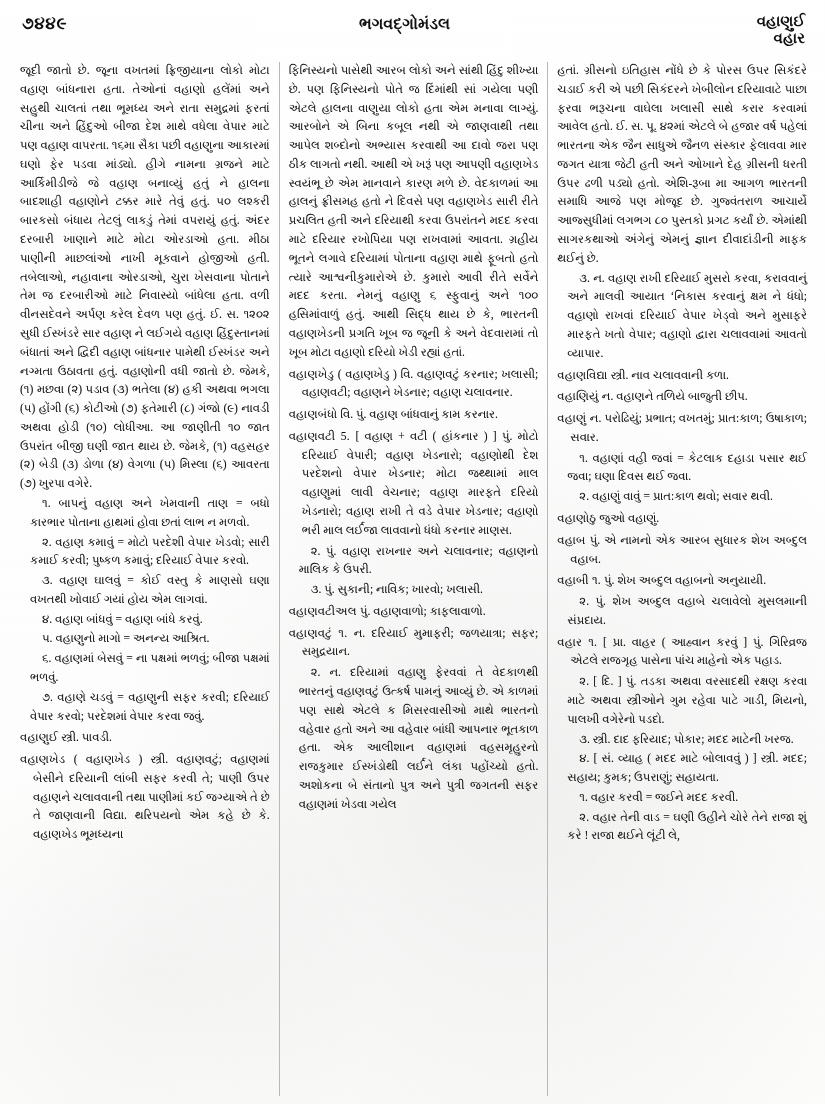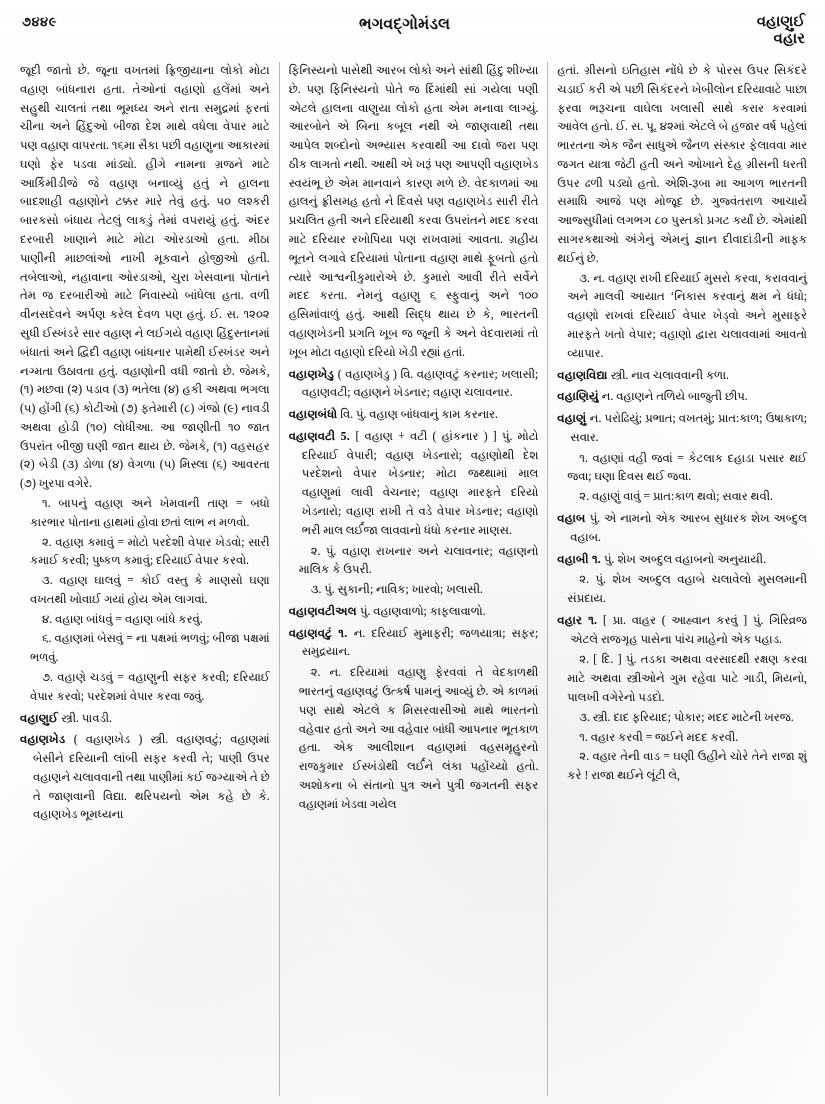--- a/index.html
+++ b/index.html
@@ -41,21 +41,21 @@
     position: absolute;
     top: 14px;
     left: 18px;
     right: 18px;
     height: 46px;
   }
   .rh-folio {
     position: absolute;
     left: 4px;
     top: 0;
-    font-size: 13px;
+    font-size: 17px;
     font-weight: 700;
     letter-spacing: .5px;
   }
   .rh-title {
     position: absolute;
     left: 0; right: 16px;
     top: 1px;
     text-align: center;
     font-size: 16px;
     font-weight: 700;
@@ -102,21 +102,21 @@
     margin: 0 0 1px 0;
   }
 
   .entry {
     margin: 3px 0 2px 0;
     text-indent: -13px;
     padding-left: 13px;
   }
 
   .hw {
-    font-weight: 700;
+    font-weight: 400;
     letter-spacing: .2px;
   }
 
   .sub {
     margin: 1px 0 1px 0;
     text-indent: 12px;
     padding-left: 10px;
   }
 
   
@@ -136,20 +136,21 @@
     </div>
   </div>
 
   <div class="columns">
     <div class="col">
         <div class="para">જૂદી જાતો છે. જૂના વખતમાં ફ્રિજીયાના લોકો મોટા વહાણ બાંધનારા હતા. તેઓનાં વહાણો હલેંમાં અને સહુથી ચાલતાં તથા ભૂમધ્ય અને રાતા સમુદ્રમાં ફરતાં ચીના અને હિંદુઓ બીજા દેશ માથે વધેલા વેપાર માટે પણ વહાણ વાપરતા. ૧૬મા સૈકા પછી વહાણુના આકારમાં ઘણો ફેર પડવા માંડ્યો. હીગે નામના ગ્રજને માટે આર્કિમીડીજે જે વહાણ બનાવ્યું હતું ને હાલના બાદશાહી વહાણોને ટક્કર મારે તેવું હતું. ૫૦ લશ્કરી બારકસો બંધાય તેટલું લાકડું તેમાં વપરાયું હતું. અંદર દરબારી ખાણાને માટે મોટા ઓરડાઓ હતા. મીઠા પાણીની માછલાંઓ નાખી મૂકવાને હોજીઓ હતી. તબેલાઓ, નહાવાના ઓરડાઓ, ચુરા ખેસવાના પોતાને તેમ જ દરબારીઓ માટે નિવાસ્યો બાંધેલા હતા. વળી વીનસદેવને અર્પણ કરેલ દેવળ પણ હતું. ઈ. સ. ૧૨૦૨ સુધી ઈસ્ખંડરે સાર વહાણ ને લઈગયે વહાણ હિંદુસ્તાનમાં બંધાતાં અને દ્વિદી વહાણ બાંધનાર પામેથી ઈસ્ખંડર અને નગ્મતા ઉઠાવતા હતું. વહાણોની વધી જાતો છે. જેમકે, (૧) મછવા (૨) પડાવ (૩) ભતેલા (૪) હકી અથવા ભગલા (૫) હોંગી (૬) કોટીઓ (૭) ફતેમારી (૮) ગંજો (૯) નાવડી અથવા હોડી (૧૦) લોધીઆ. આ જાણીતી ૧૦ જાત ઉપરાંત બીજી ઘણી જાત થાય છે. જેમકે, (૧) વહસહર (૨) બેડી (૩) ડોળા (૪) વેગળા (૫) મિસ્લા (૬) આવરતા (૭) ખુરપા વગેરે.</div>
         <div class="sub">૧. બાપનું વહાણ અને ખેમવાની તાણ = બધો કારભાર પોતાના હાથમાં હોવા છતાં લાભ ન મળવો.</div>
         <div class="sub">૨. વહાણ કમાવું = મોટો પરદેશી વેપાર ખેડવો; સારી કમાઈ કરવી; પુષ્કળ કમાવું; દરિયાઈ વેપાર કરવો.</div>
         <div class="sub">૩. વહાણ ઘાલવું = કોઈ વસ્તુ કે માણસો ઘણા વખતથી ખોવાઈ ગયાં હોય એમ લાગવાં.</div>
         <div class="sub">૪. વહાણ બાંધવું = વહાણ બાંધે કરવું.</div>
+        <div class="sub">૫. વહાણુનો માગો = અનન્ય આશ્રિત.</div>
         <div class="sub">૬. વહાણમાં બેસવું = ના પક્ષમાં ભળવું; બીજા પક્ષમાં ભળવું.</div>
         <div class="sub">૭. વહાણે ચડવું = વહાણુની સફર કરવી; દરિયાઈ વેપાર કરવો; પરદેશમાં વેપાર કરવા જવું.</div>
         <div class="entry"><span class="hw">વહાણુઈ </span><span>સ્ત્રી. પાવડી.</span></div>
         <div class="entry"><span class="hw">વહાણખેડ </span><span>( વહાણખેડ ) સ્ત્રી. વહાણવટું; વહાણમાં બેસીને દરિયાની લાંબી સફર કરવી તે; પાણી ઉપર વહાણને ચલાવવાની તથા પાણીમાં કઈ જગ્યાએ તે છે તે જાણવાની વિદ્યા. થરિપયનો એમ કહે છે કે. વહાણખેડ ભૂમધ્યના</span></div>
       </div>
     <div class="col">
         <div class="para">ફિનિસ્યનો પાસેથી આરબ લોકો અને સાંથી હિંદુ શીખ્યા છે. પણ ફિનિસ્યનો પોતે જ દિંમાંથી સાં ગયેલા પણી એટલે હાલના વાણુયા લોકો હતા એમ મનાવા લાગ્યું. આરબોને એ બિના કબૂલ નથી એ જાણવાથી તથા આપેલ શબ્દોનો અભ્યાસ કરવાથી આ દાવો જરા પણ ઠીક લાગતો નથી. આથી એ ખરૂં પણ આપણી વહાણખેડ સ્વયંભૂ છે એમ માનવાને કારણ મળે છે. વેદકાળમાં આ હાલનું ફ્રીસમહ હતો ને દિવસે પણ વહાણખેડ સારી રીતે પ્રચલિત હતી અને દરિયાથી કરવા ઉપરાંતને મદદ કરવા માટે દરિયાર રખોપિયા પણ રાખવામાં આવતા. ગ્રહીય ભૂતને લગાવે દરિયામાં પોતાના વહાણ માથે ફૂબતો હતો ત્યારે આશ્વનીકુમારોએ છે. કુમારો આવી રીતે સર્વેને મદદ કરતા. નેમનું વહાણુ ૬ સ્ફુવાનું અને ૧૦૦ હસિમાંવાળું હતું. આથી સિદ્ધ થાય છે કે, ભારતની વહાણખેડની પ્રગતિ ખૂબ જ જૂની કે અને વેદવારામાં તો ખૂબ મોટા વહાણો દરિયો ખેડી રહ્યાં હતાં.</div>
         <div class="entry"><span class="hw">વહાણખેડુ </span><span>( વહાણખેડુ ) વિ. વહાણવટું કરનાર; ખલાસી; વહાણવટી; વહાણને ખેડનાર; વહાણ ચલાવનાર.</span></div>
         <div class="entry"><span class="hw">વહાણબંધો </span><span>વિ. પું. વહાણ બાંધવાનું કામ કરનાર.</span></div>
         <div class="entry"><span class="hw">વહાણવટી 5. </span><span>[ વહાણ + વટી ( હાંકનાર ) ] પું. મોટો દરિયાઈ વેપારી; વહાણ ખેડનારો; વહાણોથી દેશ પરદેશનો વેપાર ખેડનાર; મોટા જથ્થામાં માલ વહાણુમાં લાવી વેચનાર; વહાણ મારફતે દરિયો ખેડનારો; વહાણ રાખી તે વડે વેપાર ખેડનાર; વહાણો ભરી માલ લર્ઈજા લાવવાનો ધંધો કરનાર માણસ.</span></div>
@@ -160,25 +161,27 @@
         <div class="sub">૨. ન. દરિયામાં વહાણુ ફેરવવાં તે વેદકાળથી ભારતનું વહાણવટું ઉત્કર્ષ પામનું આવ્યું છે. એ કાળમાં પણ સાથે એટલે ક મિસરવાસીઓ માથે ભારતનો વહેવાર હતો અને આ વહેવાર બાંધી આપનાર ભૂતકાળ હતા. એક આલીશાન વહાણમાં વહસમૃહુરનો રાજકુમાર ઈસ્ખંડોથી લર્ઈને લંકા પહોંચ્યો હતો. અશોકના બે સંતાનો પુત્ર અને પુત્રી જગતની સફર વહાણમાં ખેડવા ગયેલ</div>
       </div>
     <div class="col">
         <div class="para">હતાં. ગ્રીસનો ઇતિહાસ નોંધે છે કે પોરસ ઉપર સિકંદરે ચડાઈ કરી એ પછી સિકંદરને ખેબીલોન દરિયાવાટે પાછા ફરવા ભરૂચના વાઘેલા ખલાસી સાથે કરાર કરવામાં આવેલ હતો. ઈ. સ. પૂ. ૪૨માં એટલે બે હજાર વર્ષ પહેલાં ભારતના એક જૈન સાધુએ જૈનળ સંસ્કાર ફેલાવવા માર જગત યાત્રા જેટી હતી અને ઓખાને દેહ ગ્રીસની ધરતી ઉપર ઢળી પડ્યો હતો. એશિ-રૂબા મા આગળ ભારતની સમાધિ આજે પણ મોજૂદ છે. ગુજ્વંતરાળ આચાર્યે આજ્સુધીમાં લગભગ ૮૦ પુસ્તકો પ્રગટ કર્યાં છે. એમાંથી સાગરકથાઓ અંગેનું એમનું જ્ઞાન દીવાદાંડીની માફક થઈનું છે.</div>
         <div class="sub">૩. ન. વહાણ રાખી દરિયાઈ મુસરો કરવા, કરાવવાનું અને માલવી આયાત ‘નિકાસ કરવાનું ક્ષમ ને ધંધો; વહાણો રાખવાં દરિયાઈ વેપાર ખેડ્વો અને મુસાફરે મારફતે ખતો વેપાર; વહાણો દ્વારા ચલાવવામાં આવતો વ્યાપાર.</div>
         <div class="entry"><span class="hw">વહાણવિદ્યા </span><span>સ્ત્રી. નાવ ચલાવવાની કળા.</span></div>
         <div class="entry"><span class="hw">વહાણિયું </span><span>ન. વહાણને તળિયે બાજુતી છીપ.</span></div>
         <div class="entry"><span class="hw">વહાણું </span><span>ન. પરોઢિયું; પ્રભાત; વખતમું; પ્રાત:કાળ; ઉષાકાળ; સવાર.</span></div>
         <div class="sub">૧. વહાણાં વહી જવાં = કેટલાક દહાડા પસાર થઈ જવા; ઘણા દિવસ થઈ જવા.</div>
         <div class="sub">૨. વહાણું વાવું = પ્રાત:કાળ થવો; સવાર થવી.</div>
+        <div class="entry"><span class="hw">વહાણોઠુ </span><span>જુઓ વહાણું.</span></div>
         <div class="entry"><span class="hw">વહાબ </span><span>પું. એ નામનો એક આરબ સુધારક શેખ અબ્દુલ વહાબ.</span></div>
         <div class="entry"><span class="hw">વહાબી ૧. </span><span>પું. શેખ અબ્દુલ વહાબનો અનુયાયી.</span></div>
         <div class="sub">૨. પું. શેખ અબ્દુલ વહાબે ચલાવેલો મુસલમાની સંપ્રદાય.</div>
         <div class="entry"><span class="hw">વહાર ૧. </span><span>[ પ્રા. વાહર ( આહ્વાન કરવું ] પું. ગિરિવ્રજ એટલે રાજગૃહ પાસેના પાંચ માહેનો એક પહાડ.</span></div>
         <div class="sub">૨. [ દિ. ] પું. તડકા અથવા વરસાદથી રક્ષણ કરવા માટે અથવા સ્ત્રીઓને ગુમ રહેવા પાટે ગાડી, મિયનો, પાલખી વગેરેનો પડદો.</div>
         <div class="sub">૩. સ્ત્રી. દાદ ફરિયાદ; પોકાર; મદદ માટેની ખરજ.</div>
+        <div class="sub">૪. [ સં. વ્યાહ ( મદદ માટે બોલાવવું ) ] સ્ત્રી. મદદ; સહાય; કુમક; ઉપરાણું; સહાયતા.</div>
         <div class="sub">૧. વહાર કરવી = જઈને મદદ કરવી.</div>
         <div class="sub">૨. વહાર તેની વાડ = ઘણી ઉહીને ચોરે તેને રાજા શું કરે ! રાજા થઈને લૂંટી લે,</div>
       </div>
   </div>
 
   <div class="grain"></div>
 </div>
 
 </body></html>

